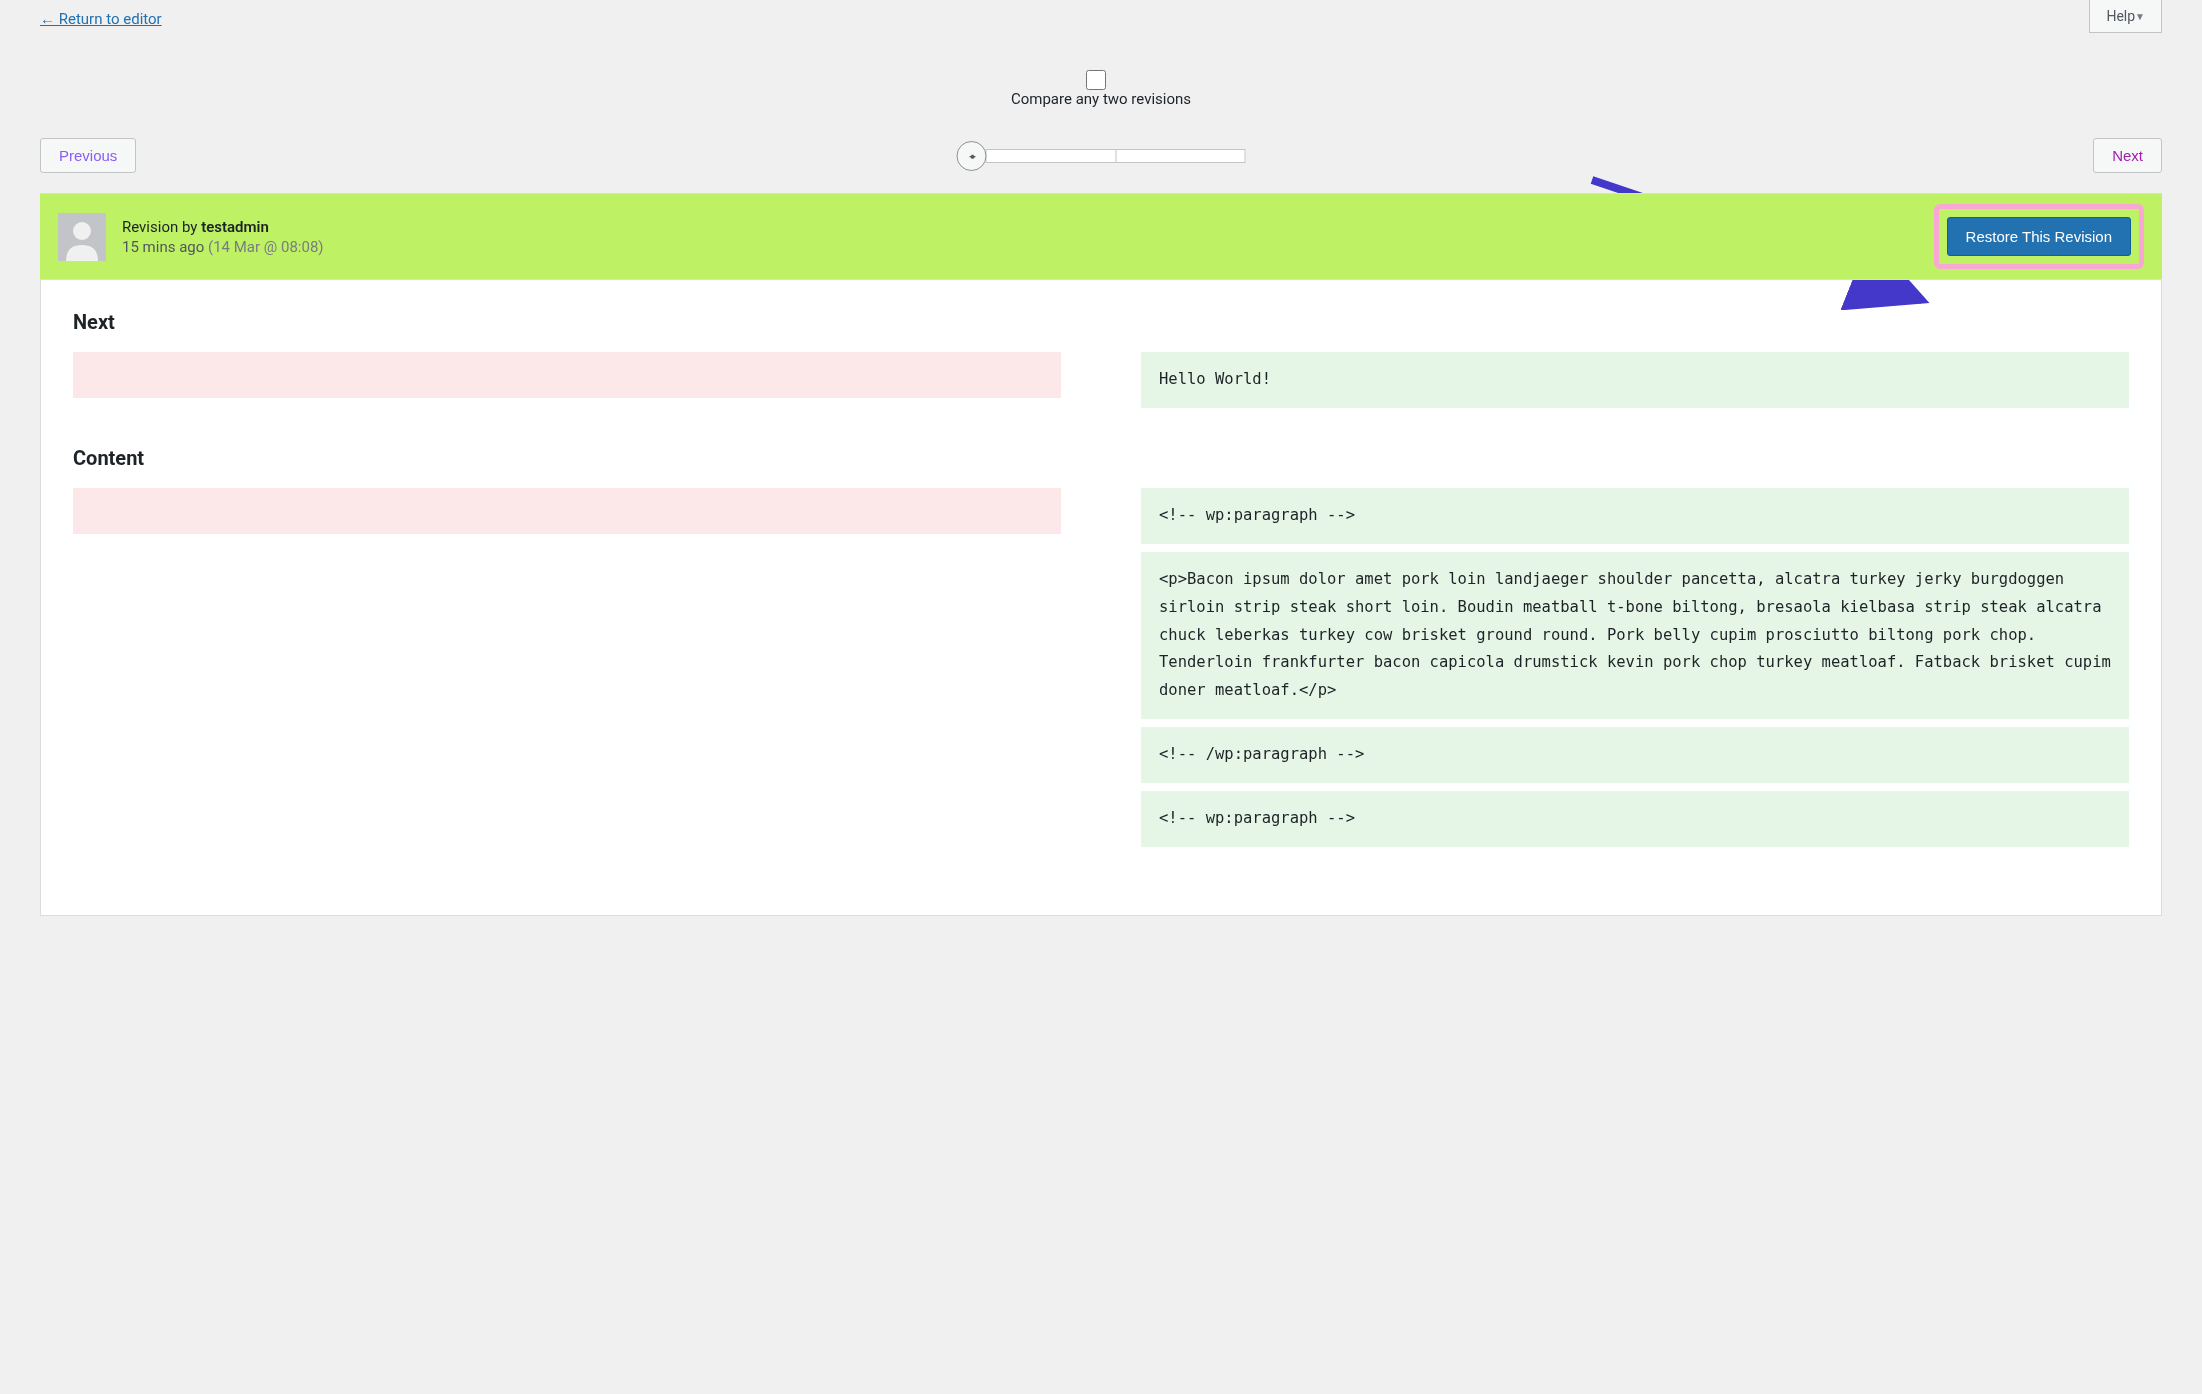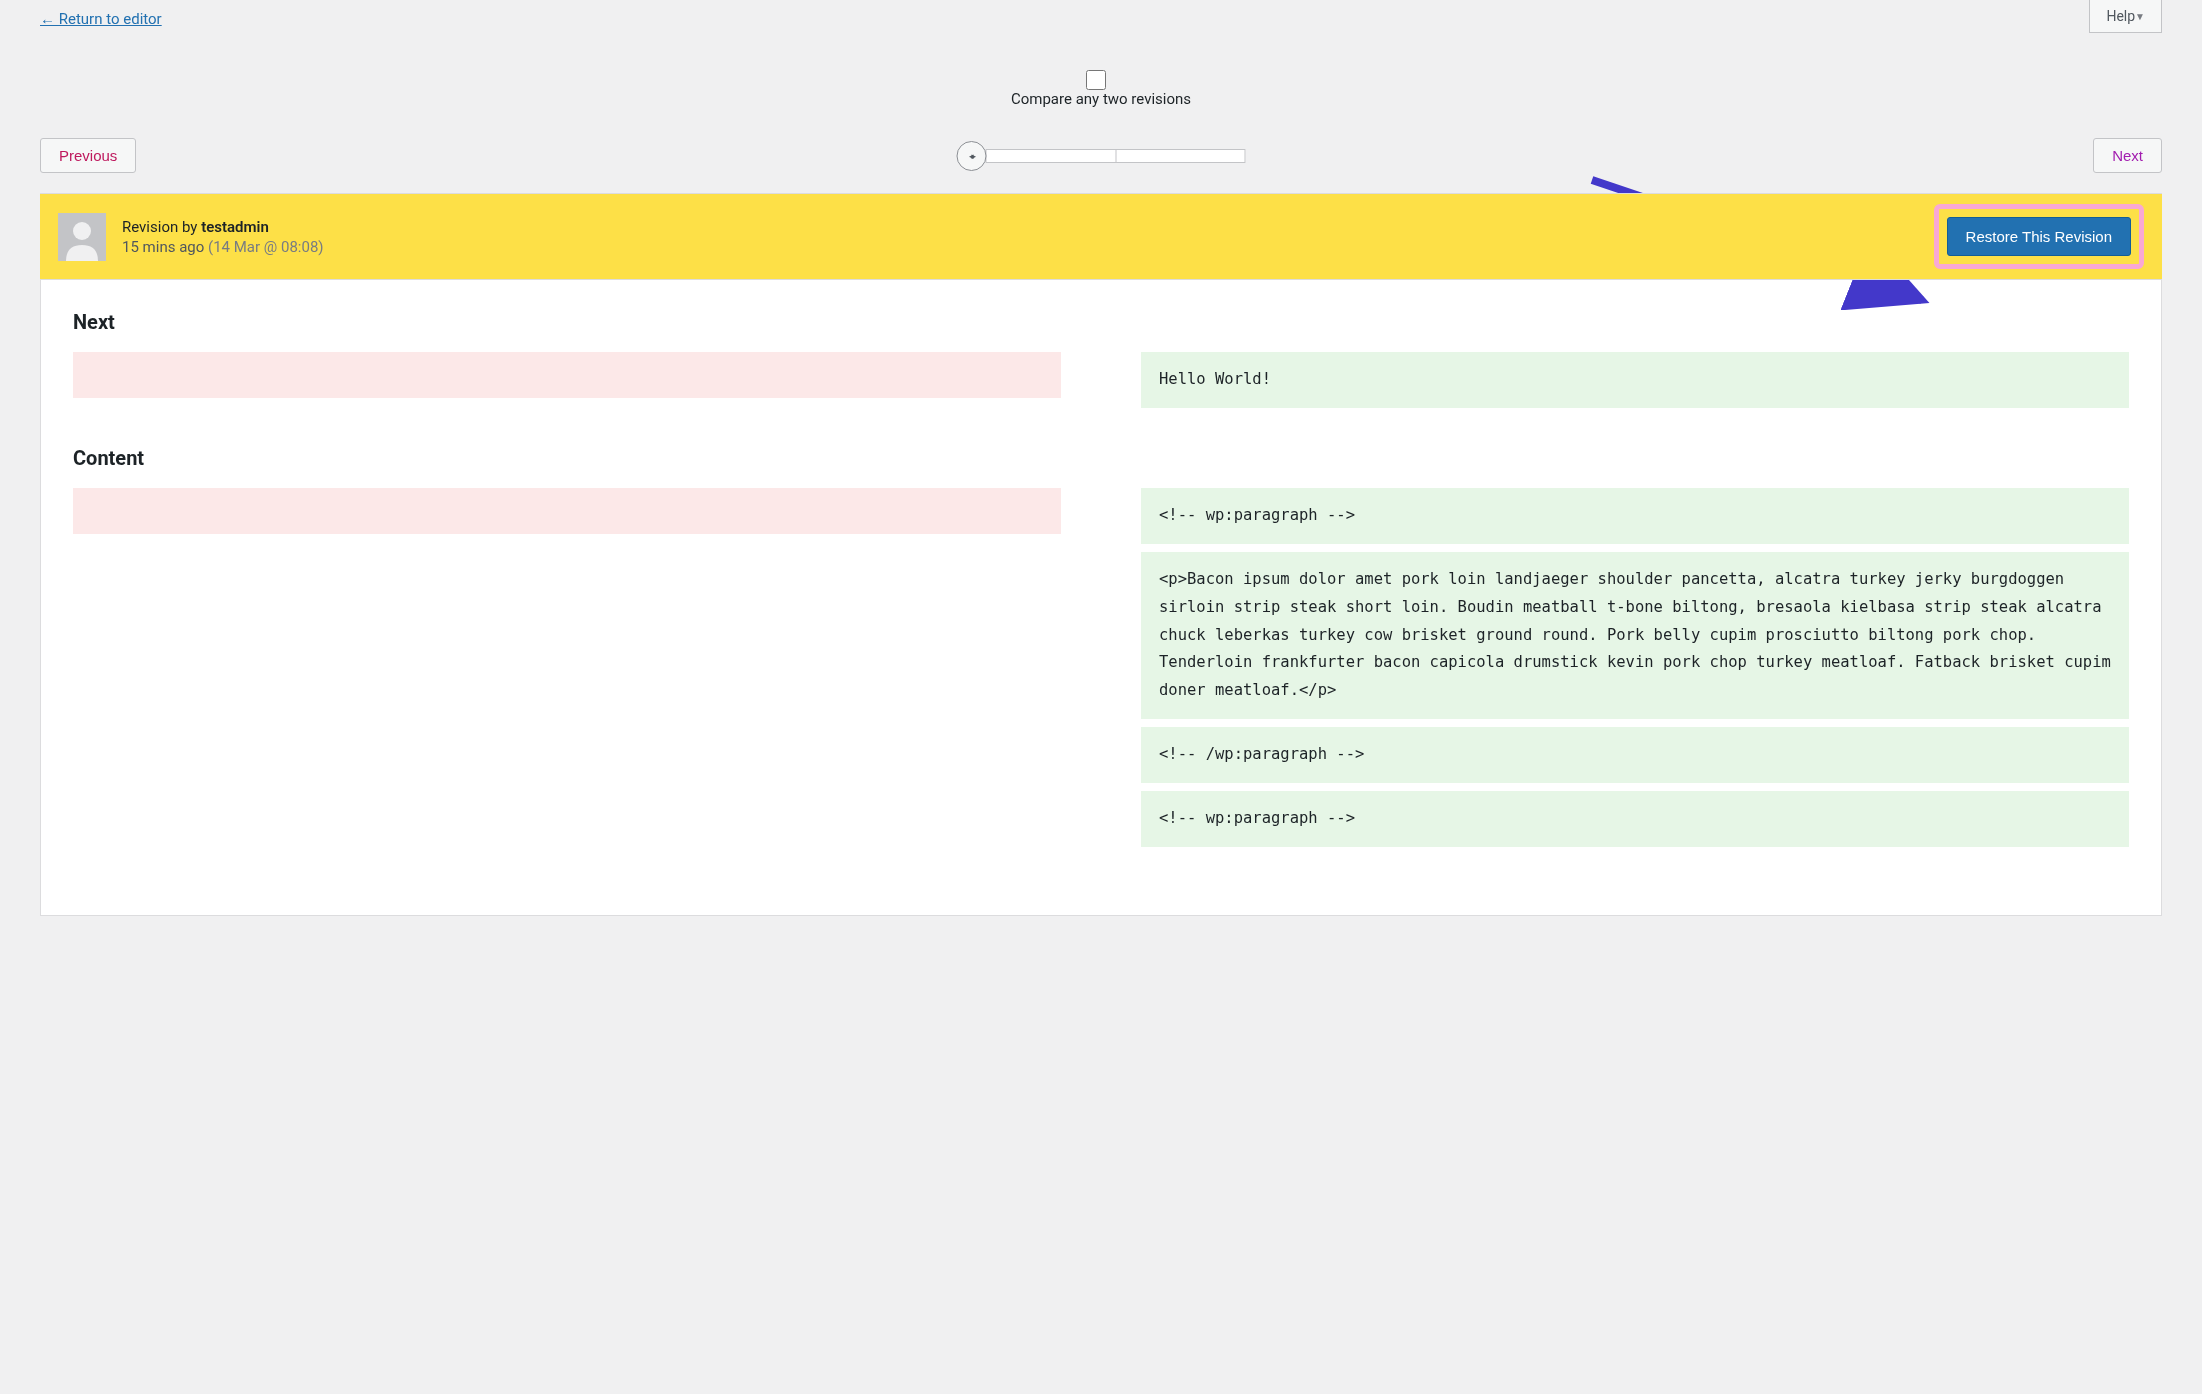--- a/index.html
+++ b/index.html
@@ -19,39 +19,39 @@
 }
 .help-tab .tri { font-size: 10px; color: #787c82; }
 h1.page-title { font-size: 33px; font-weight: 400; color: #1d2327; margin: 20px 0 2px 0; line-height: 1.3; }
 h1.page-title a { color: #2271b1; text-decoration: underline; }
 .return-link { color: #2271b1; font-size: 15px; display: inline-block; margin-bottom: 24px; text-align: center; }
 .compare-row { display: flex; justify-content: flex-end; align-items: center; margin: 18px 0 30px 0; flex-direction: column; }
 .compare-row input[type=checkbox] { width: 20px; height: 20px; margin-right: 10px; border: 1px solid #8c8f94; }
 .compare-row label { font-size: 15px; color: #1d2327; }
 .nav-row { display: flex; align-items: center; justify-content: space-between; margin-bottom: 20px; position: relative; }
 .nav-btn {
-  background: #f6f7f7; border: 1px solid #c3c4c7; color: #be185d;
+  background: #f6f7f7; border: 1px solid #c3c4c7; color: #8b5cf6;
   padding: 8px 18px; font-size: 15px; cursor: pointer; border-radius: 3px;
 }
 .nav-btn.next { color: #a21caf; }
 .slider-wrap { position: absolute; left: 50%; transform: translateX(-50%); display: flex; align-items: center; }
 .slider-handle {
   width: 30px; height: 30px; border-radius: 50%; background: #f6f7f7;
   border: 1px solid #8c8f94; display: flex; align-items: center; justify-content: center;
   margin-right: -1px; z-index: 2;
 }
 .slider-handle::before { content: "◂▸"; font-size: 9px; letter-spacing: -2px; color: #50575e; }
 .slider-track {
   width: 260px; height: 14px; border: 1px solid #c3c4c7; background: #fff;
   display: flex;
 }
 .slider-track .tick { flex: 1; border-right: 1px solid #c3c4c7; }
 .slider-track .tick:last-child { border-right: none; }
 .revision-bar {
-  background: #fde047; border: 1px solid #dcdcde; border-left: none; border-right: none;
+  background: #bef264; border: 1px solid #dcdcde; border-left: none; border-right: none;
   padding: 10px 18px; display: flex; align-items: center; justify-content: space-between; position: relative;
 }
 .rev-info { display: flex; align-items: center; gap: 16px; }
 .avatar {
   width: 48px; height: 48px; background: #c3c4c7;
   display: flex; align-items: flex-end; justify-content: center; overflow: hidden;
 }
 .avatar svg { width: 48px; height: 48px; }
 .rev-text .line1 { font-size: 15px; color: #1d2327; }
 .rev-text .line1 b { font-weight: 600; }

